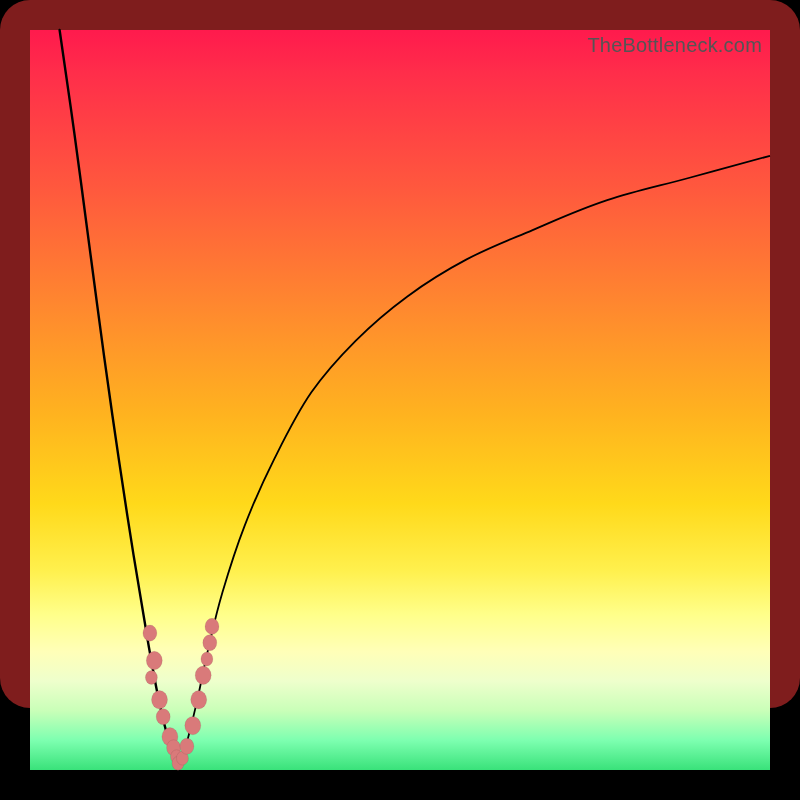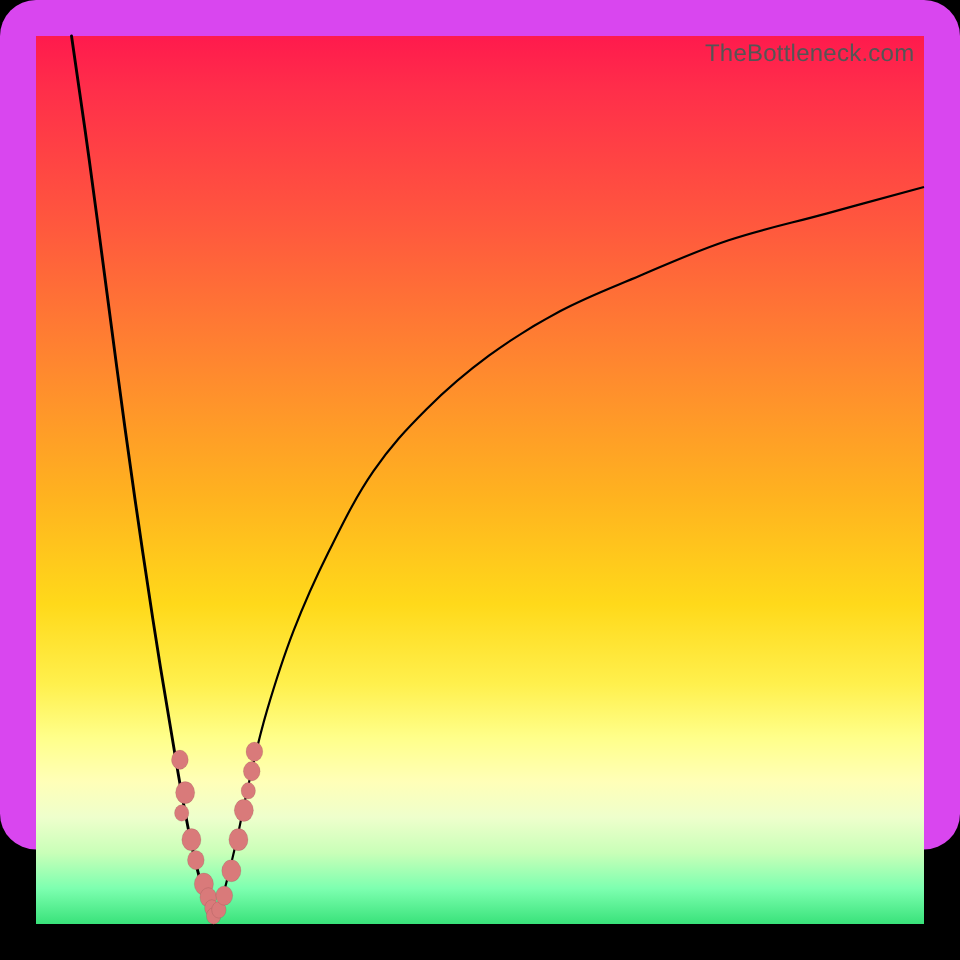--- a/index.html
+++ b/index.html
@@ -8,21 +8,21 @@
     width: 800px;
     height: 800px;
     overflow: hidden;
     background: #000;
     font-family: Arial, Helvetica, sans-serif;
   }
   .frame {
     position: relative;
     width: 800px;
     height: 708px;
-    background: #d946ef;
+    background: #7f1d1d;
     border-radius: 30px;
   }
   .plot {
     position: absolute;
     left: 30px;
     top: 30px;
     width: 740px;
     height: 740px;
     
     background: linear-gradient(

